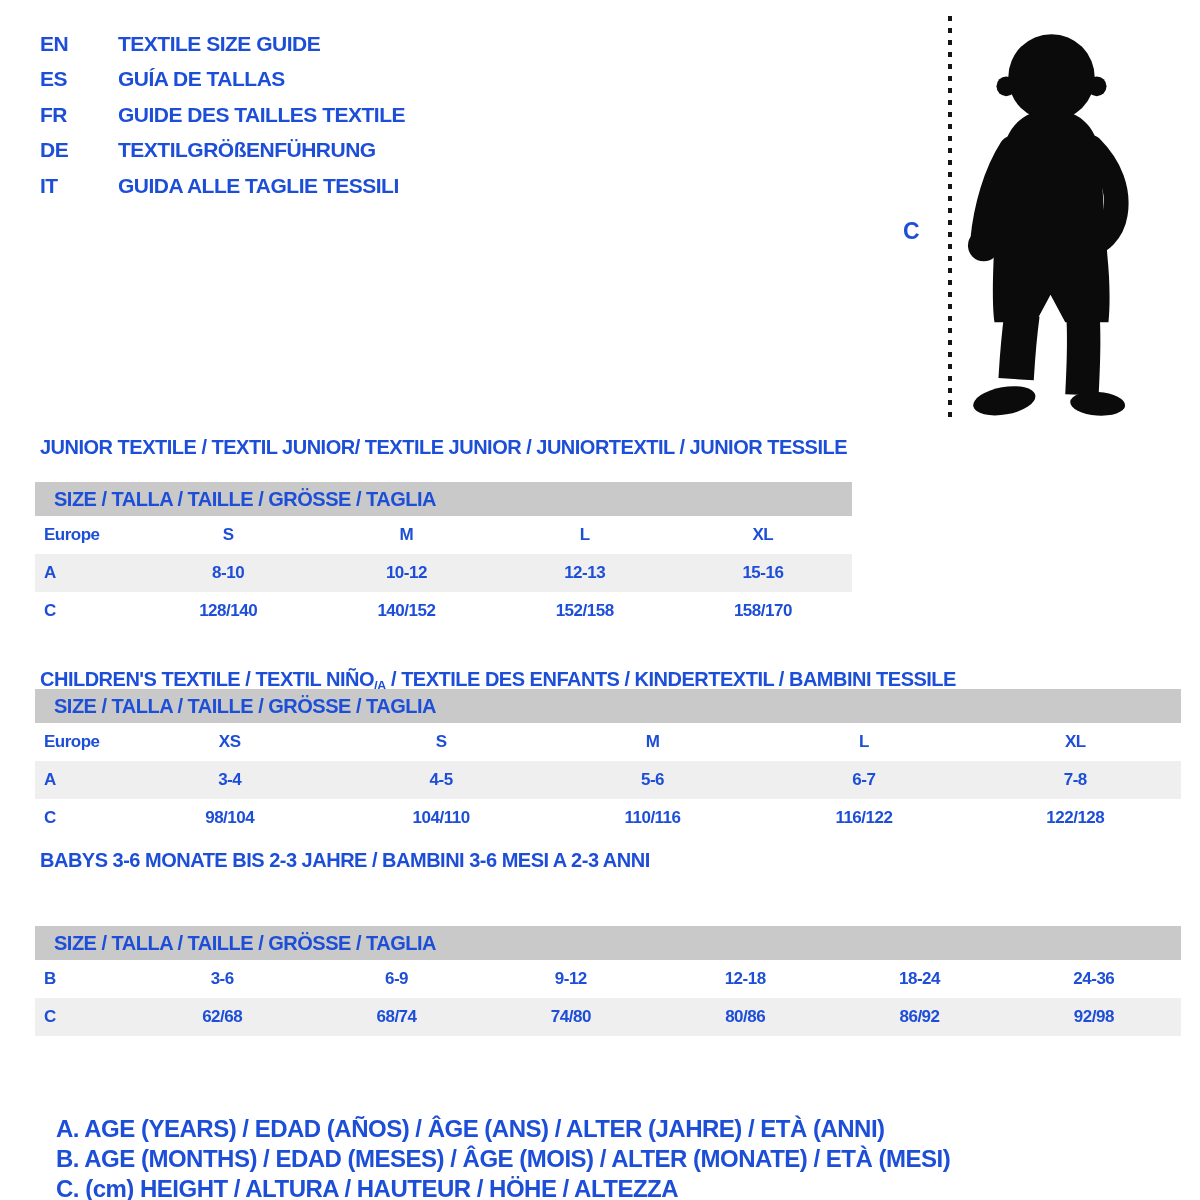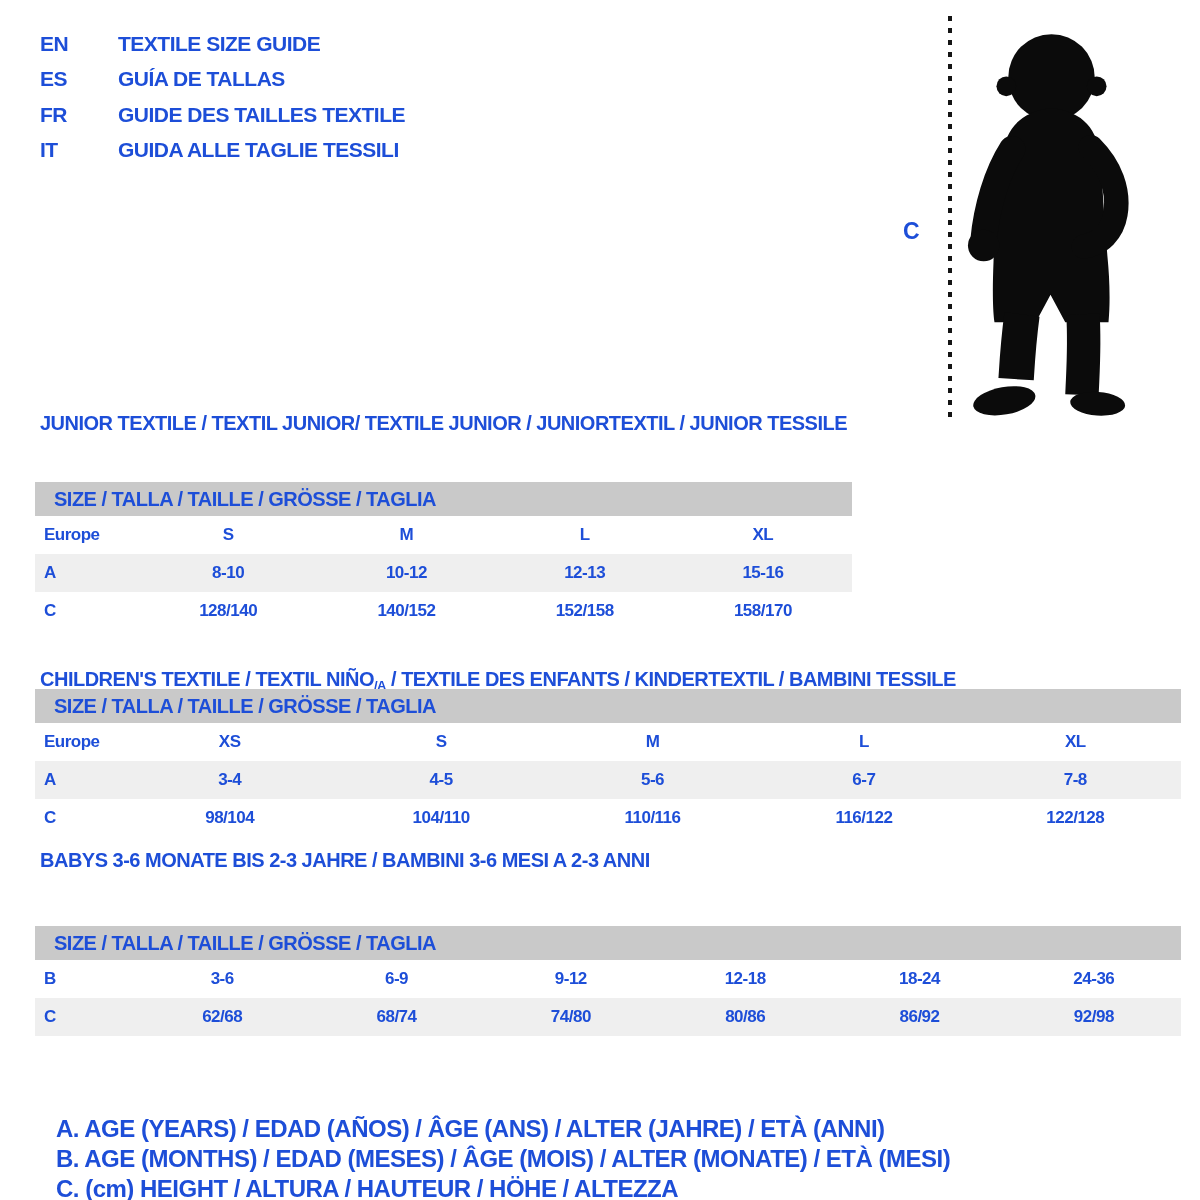--- a/index.html
+++ b/index.html
@@ -48,20 +48,24 @@
     </div>
     <div class="lang-row">
       <span class="lang-code">ES</span>
       <span>GUÍA DE TALLAS</span>
     </div>
     <div class="lang-row">
       <span class="lang-code">FR</span>
       <span>GUIDE DES TAILLES TEXTILE</span>
     </div>
     <div class="lang-row">
+      <span class="lang-code">DE</span>
+      <span>TEXTILGRÖßENFÜHRUNG</span>
+    </div>
+    <div class="lang-row">
       <span class="lang-code">IT</span>
       <span>GUIDA ALLE TAGLIE TESSILI</span>
     </div>
   </div>
 
   <div class="fig-label">C</div>
   <svg class="dash-line" viewBox="0 0 10 402">
     <line x1="5" y1="0" x2="5" y2="402" stroke="#151515" stroke-width="4" stroke-dasharray="5 7"></line>
   </svg>
 
@@ -81,21 +85,21 @@
       <path d="M48 130 C 32 155, 22 190, 19 222" fill="none" stroke="#0b0b0b" stroke-width="27" stroke-linecap="round"></path>
       <circle cx="19" cy="228" r="16"></circle>
       <path d="M128 128 C 148 148, 157 172, 153 196 C 150 214, 138 226, 121 229" fill="none" stroke="#0b0b0b" stroke-width="25" stroke-linecap="round"></path>
       <path d="M58 298 C 54 328, 53 348, 52 364" fill="none" stroke="#0b0b0b" stroke-width="36"></path>
       <ellipse cx="40" cy="386" rx="32" ry="14" transform="rotate(-10 40 386)"></ellipse>
       <path d="M120 298 C 122 330, 120 355, 119 380" fill="none" stroke="#0b0b0b" stroke-width="34"></path>
       <ellipse cx="135" cy="389" rx="28" ry="12" transform="rotate(4 135 389)"></ellipse>
     </g>
   </svg>
 
-  <div class="section-title" style="top:412px;">JUNIOR TEXTILE / TEXTIL JUNIOR/ TEXTILE JUNIOR / JUNIORTEXTIL / JUNIOR TESSILE</div>
+  <div class="section-title" style="top:436px;">JUNIOR TEXTILE / TEXTIL JUNIOR/ TEXTILE JUNIOR / JUNIORTEXTIL / JUNIOR TESSILE</div>
 
   <div class="stable" style="top:482px;width:817px;">
     <div class="size-bar">SIZE / TALLA / TAILLE / GRÖSSE / TAGLIA</div>
     <div class="trow junior-grid">
       <span class="cell-label">Europe</span>
       <span class="cell">S</span>
       <span class="cell">M</span>
       <span class="cell">L</span>
       <span class="cell">XL</span>
     </div>

